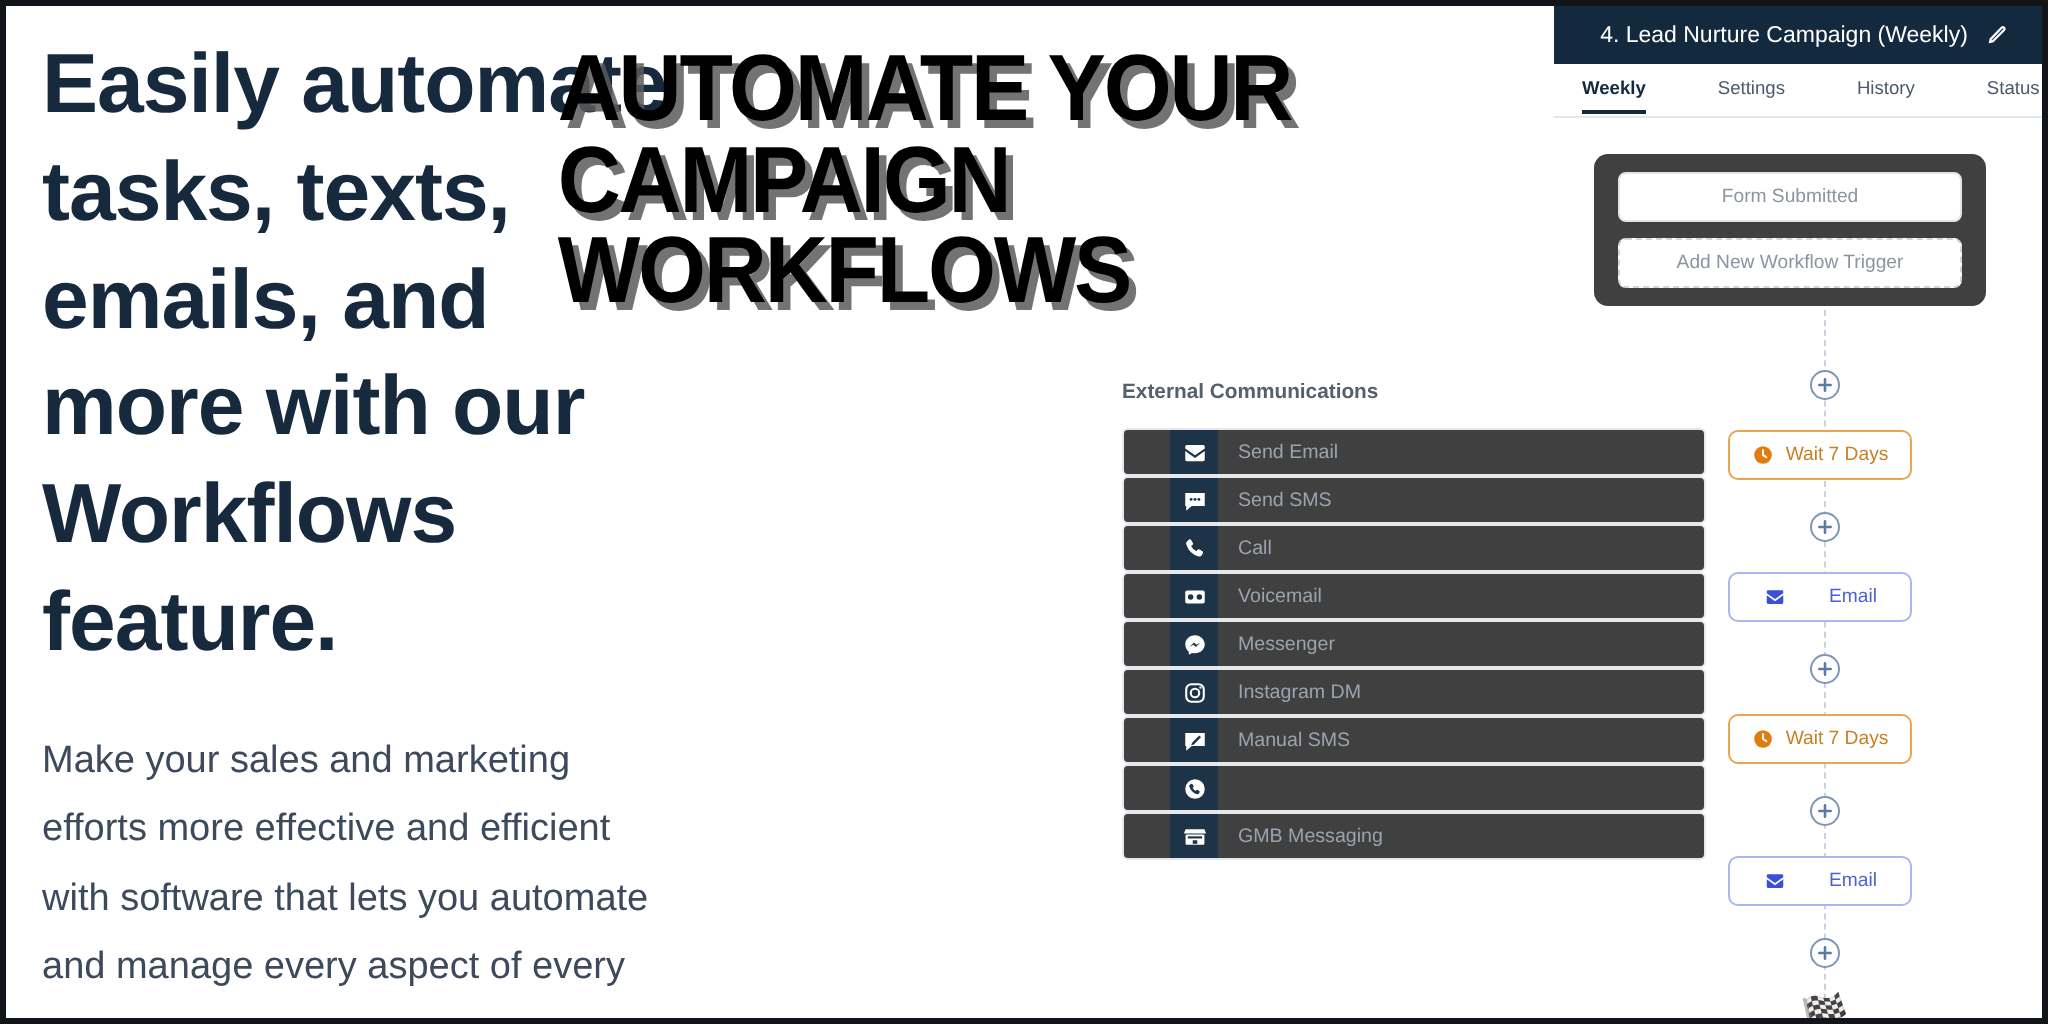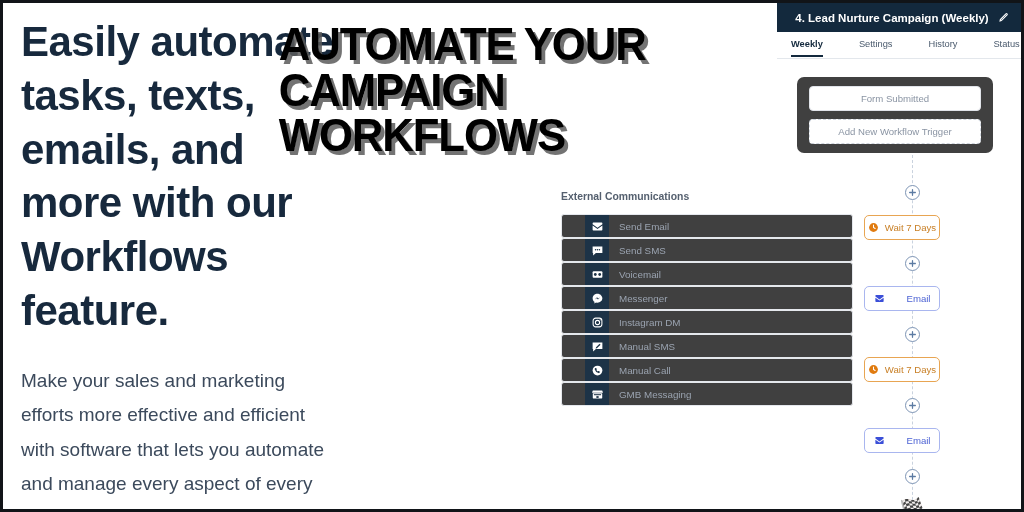--- a/index.html
+++ b/index.html
@@ -89,21 +89,21 @@
     height: 29px;
     background: #13293d;
     display: flex;
     align-items: center;
     justify-content: center;
     gap: 9px;
   }
   .app-title-text {
     color: #ffffff;
     font-size: 11.5px;
-    font-weight: 700;
+    font-weight: 400;
     white-space: nowrap;
   }
   .pencil-icon { display: block; width: 11px; height: 11px; }
 
   
   .app-tabs {
     position: absolute;
     left: 356px; top: 29px;
     width: 250px;
     height: 27px;
@@ -225,21 +225,21 @@
     border: 1.4px solid #7e95b5;
     display: flex;
     align-items: center;
     justify-content: center;
     color: #5c7characters;
   }
   .plus-node svg { display: block; width: 9px; height: 9px; }
   .plus-spacer-top { height: 30px; }
 
   .flow-pill {
-    width: 76px;
+    width: 92px;
     margin-left: 15px;
     height: 25px;
     background: #ffffff;
     border-radius: 5px;
     display: flex;
     align-items: center;
     justify-content: center;
     gap: 6px;
     font-size: 9.6px;
   }
@@ -313,20 +313,28 @@
           <svg viewBox="0 0 16 16" fill="#ffffff">
               <path d="M2 3h12v8H6l-3.4 3V11H2z"></path>
               <circle cx="5.6" cy="7" r="0.9" fill="#1d3347"></circle>
               <circle cx="8" cy="7" r="0.9" fill="#1d3347"></circle>
               <circle cx="10.4" cy="7" r="0.9" fill="#1d3347"></circle>
             </svg>
         </span>
         <span class="row-label">Send SMS</span>
       </div>
 
+      <div class="list-row">
+        <span class="row-icon">
+          <svg viewBox="0 0 16 16" fill="#ffffff">
+              <path d="M4.3 2.2c.5-.3 1.1-.1 1.4.4l1 1.7c.3.5.1 1.1-.4 1.4l-.7.4a7 7 0 0 0 3.3 3.3l.4-.7c.3-.5.9-.7 1.4-.4l1.7 1c.5.3.7.9.4 1.4l-.7 1.2c-.4.6-1.1.9-1.8.7A11.4 11.4 0 0 1 2.6 5c-.2-.7.1-1.4.7-1.8z"></path>
+            </svg>
+        </span>
+        <span class="row-label">Call</span>
+      </div>
 
       <div class="list-row">
         <span class="row-icon">
           <svg viewBox="0 0 16 16" fill="none">
               <rect x="2" y="4" width="12" height="8" rx="1.2" fill="#ffffff"></rect>
               <circle cx="5.3" cy="8" r="1.7" fill="#1d3347"></circle>
               <circle cx="10.7" cy="8" r="1.7" fill="#1d3347"></circle>
             </svg>
         </span>
         <span class="row-label">Voicemail</span>
@@ -363,21 +371,20 @@
         <span class="row-label">Manual SMS</span>
       </div>
 
       <div class="list-row">
         <span class="row-icon">
           <svg viewBox="0 0 16 16" fill="none">
               <circle cx="8" cy="8" r="6" fill="#ffffff"></circle>
               <path d="M5.6 4.9c.3-.2.7-.1.9.2l.6 1c.2.3 0 .7-.2.9l-.4.2a4.3 4.3 0 0 0 2 2l.2-.4c.2-.3.6-.4.9-.2l1 .6c.3.2.4.6.2.9l-.4.7c-.2.4-.7.6-1.1.4A7 7 0 0 1 4.5 6.4c-.1-.4.1-.9.5-1.1z" fill="#1d3347"></path>
             </svg>
         </span>
-        <span class="row-label">Manual Call</span>
       </div>
 
       <div class="list-row">
         <span class="row-icon">
           <svg viewBox="0 0 16 16" fill="#ffffff">
               <path d="M2.2 3.2h11.6l1 2.6H1.2z"></path>
               <rect x="2.2" y="6.4" width="11.6" height="6.4" rx="0.6"></rect>
               <rect x="3.6" y="7.6" width="8.8" height="1.3" fill="#1d3347"></rect>
               <rect x="6.6" y="10" width="2.8" height="2.2" fill="#1d3347"></rect>
             </svg>

